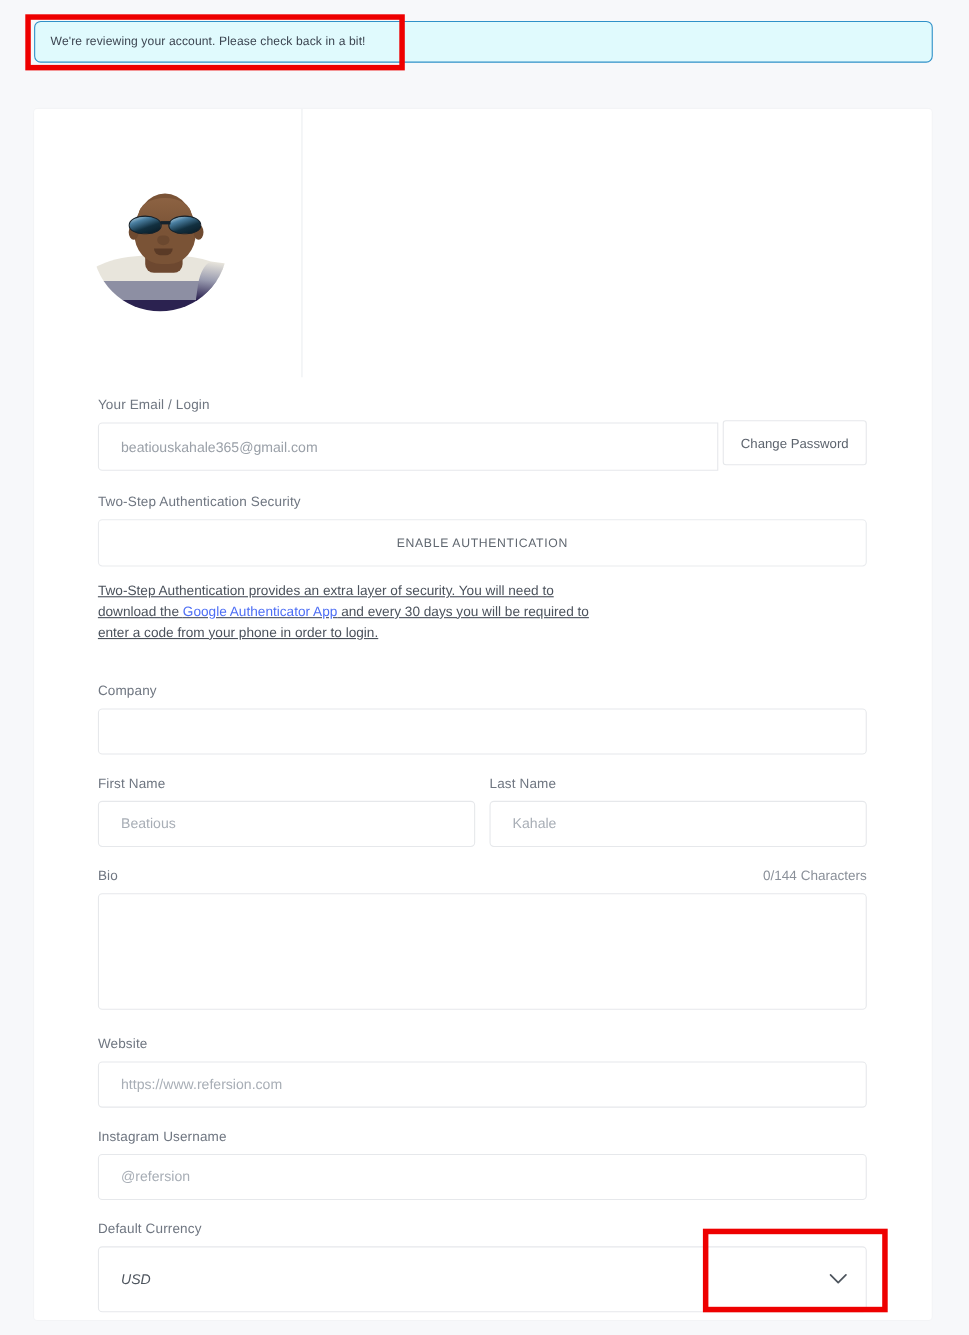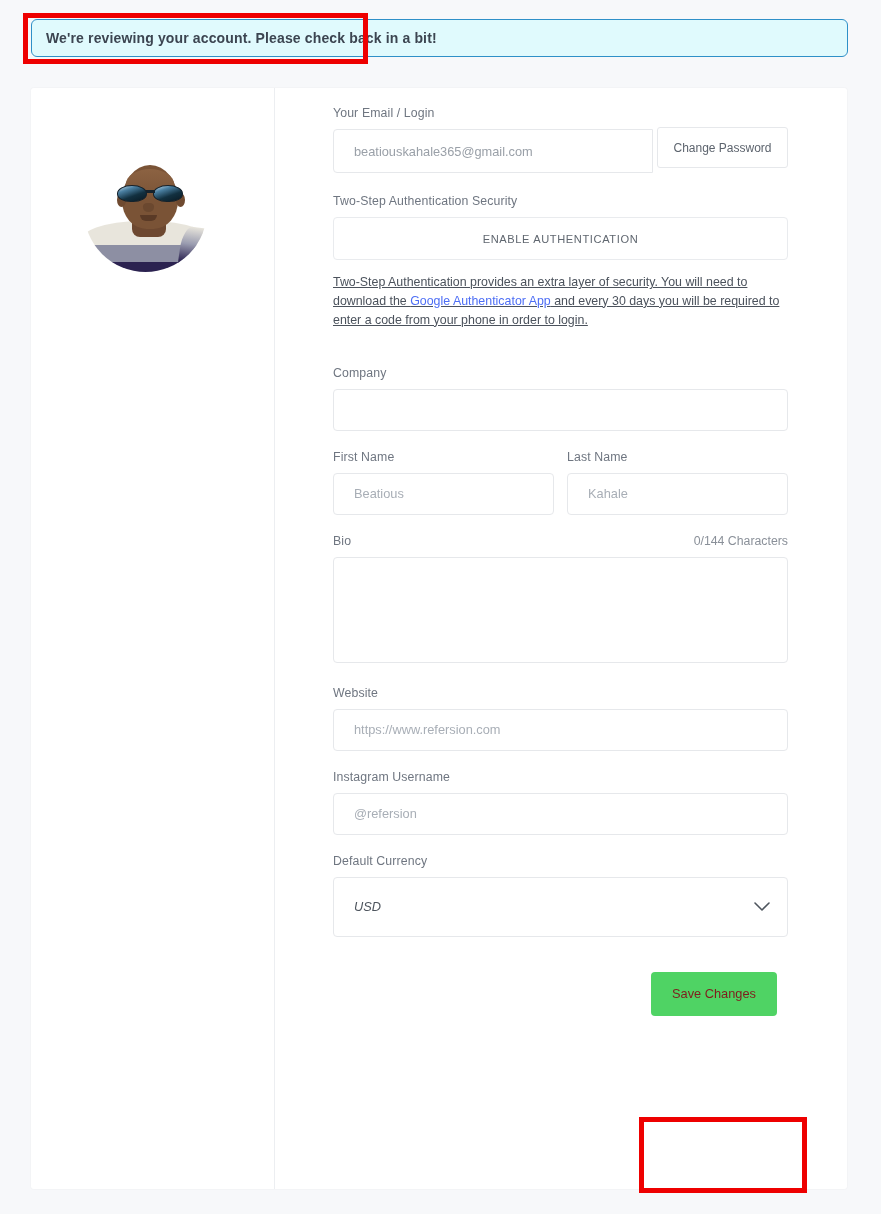--- a/index.html
+++ b/index.html
@@ -24,47 +24,47 @@
     width: 100%;
     height: 100%;
     background: #e0fafd;
     border: 1px solid #2f90c8;
     border-radius: 6px;
     display: flex;
     align-items: center;
     padding-left: 14px;
   }
   #banner-text {
-    font-size: 14px;
+    font-size: 11px;
     color: #3c4551;
     letter-spacing: 0.01em;
-    font-weight: bold;
   }
 
   
   .annot {
     position: absolute;
     border: 5px solid #ee0000;
     pointer-events: none;
     z-index: 40;
   }
   #annot-banner { left: 23px; top: 13px; width: 345px; height: 51px; }
   #annot-save   { left: 639px; top: 1117px; width: 168px; height: 76px; }
 
   
   #card {
     position: absolute;
     left: 31px;
-    top: 88px;
+    top: 99px;
     width: 816px;
     height: 1101px;
     background: #ffffff;
     border-radius: 3px;
     display: flex;
     box-shadow: 0 0 0 1px rgba(0,0,0,0.015);
+    flex-direction: column;
   }
 
   #avatar-col {
     width: 244px;
     flex: 0 0 244px;
     border-right: 1px solid #eceef1;
     position: relative;
   }
 
   

